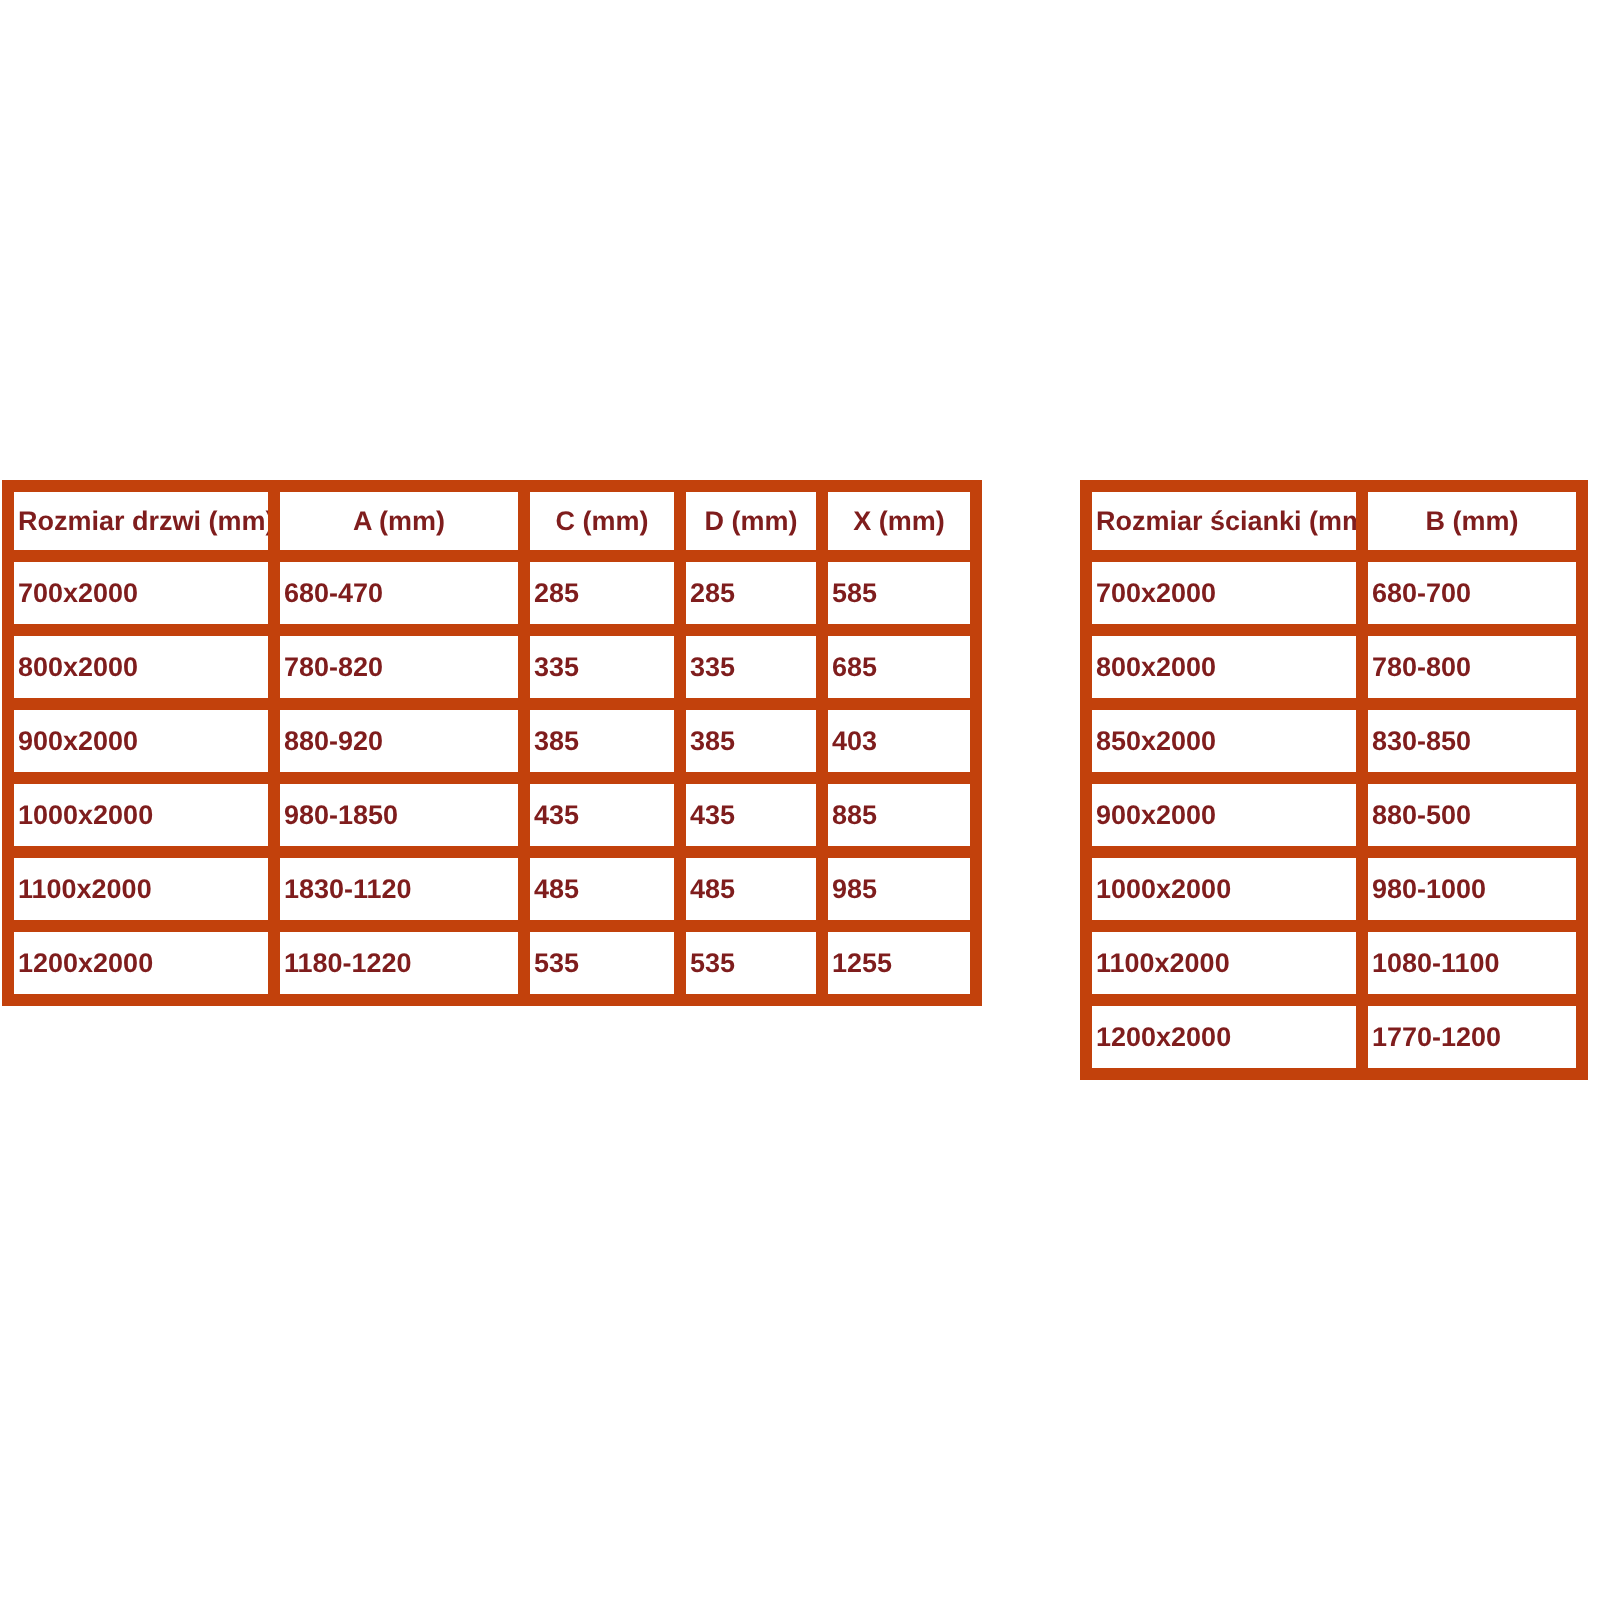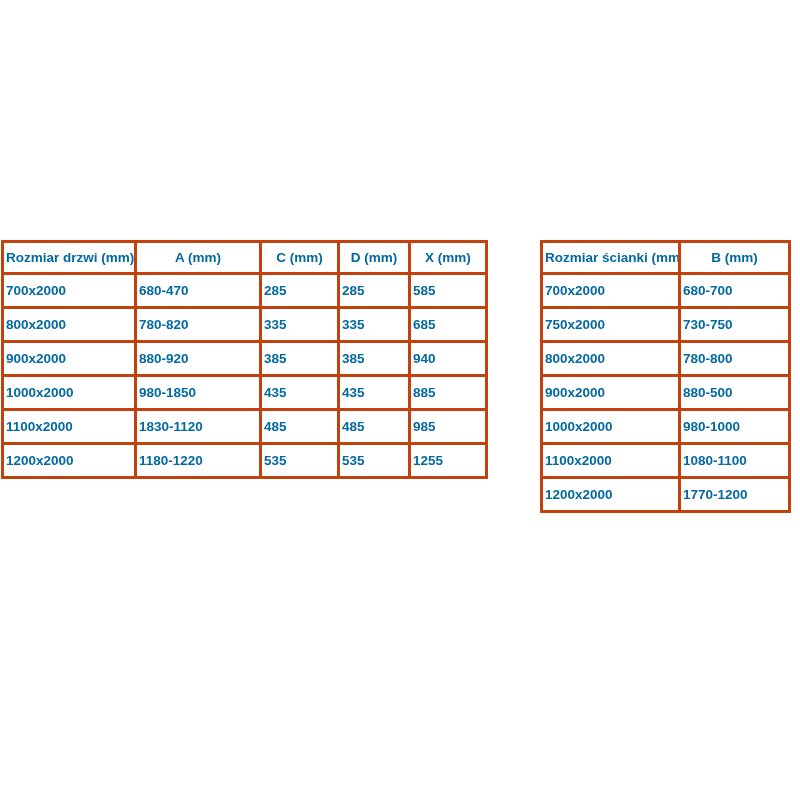--- a/index.html
+++ b/index.html
@@ -16,26 +16,26 @@
     color: #111111;
   }
   table.spec {
     position: absolute;
     border-collapse: collapse;
     table-layout: fixed;
     background: #ffffff;
     font-size: 13.5px;
   }
   table.spec th, table.spec td {
-    border: 3px solid #c2410c;
+    border: 6px solid #c2410c;
     vertical-align: middle;
     padding: 0 2px;
     overflow: hidden;
     white-space: nowrap;
-    color: #0369a1;
+    color: #7f1d1d;
   }
   table.spec th {
     font-weight: bold;
     height: 29px;
   }
   table.spec td {
     font-weight: bold;
     height: 31px;
   }
   
@@ -92,21 +92,21 @@
           <td>780-820</td>
           <td>335</td>
           <td>335</td>
           <td>685</td>
         </tr>
         <tr>
           <td>900x2000</td>
           <td>880-920</td>
           <td>385</td>
           <td>385</td>
-          <td>940</td>
+          <td>403</td>
         </tr>
         <tr>
           <td>1000x2000</td>
           <td>980-1850</td>
           <td>435</td>
           <td>435</td>
           <td>885</td>
         </tr>
         <tr>
           <td>1100x2000</td>
@@ -134,26 +134,26 @@
           <th>Rozmiar ścianki (mm)</th>
           <th>B (mm)</th>
         </tr>
       </thead>
       <tbody>
         <tr>
           <td>700x2000</td>
           <td>680-700</td>
         </tr>
         <tr>
-          <td>750x2000</td>
-          <td>730-750</td>
+          <td>800x2000</td>
+          <td>780-800</td>
         </tr>
         <tr>
-          <td>800x2000</td>
-          <td>780-800</td>
+          <td>850x2000</td>
+          <td>830-850</td>
         </tr>
         <tr>
           <td>900x2000</td>
           <td>880-500</td>
         </tr>
         <tr>
           <td>1000x2000</td>
           <td>980-1000</td>
         </tr>
         <tr>

